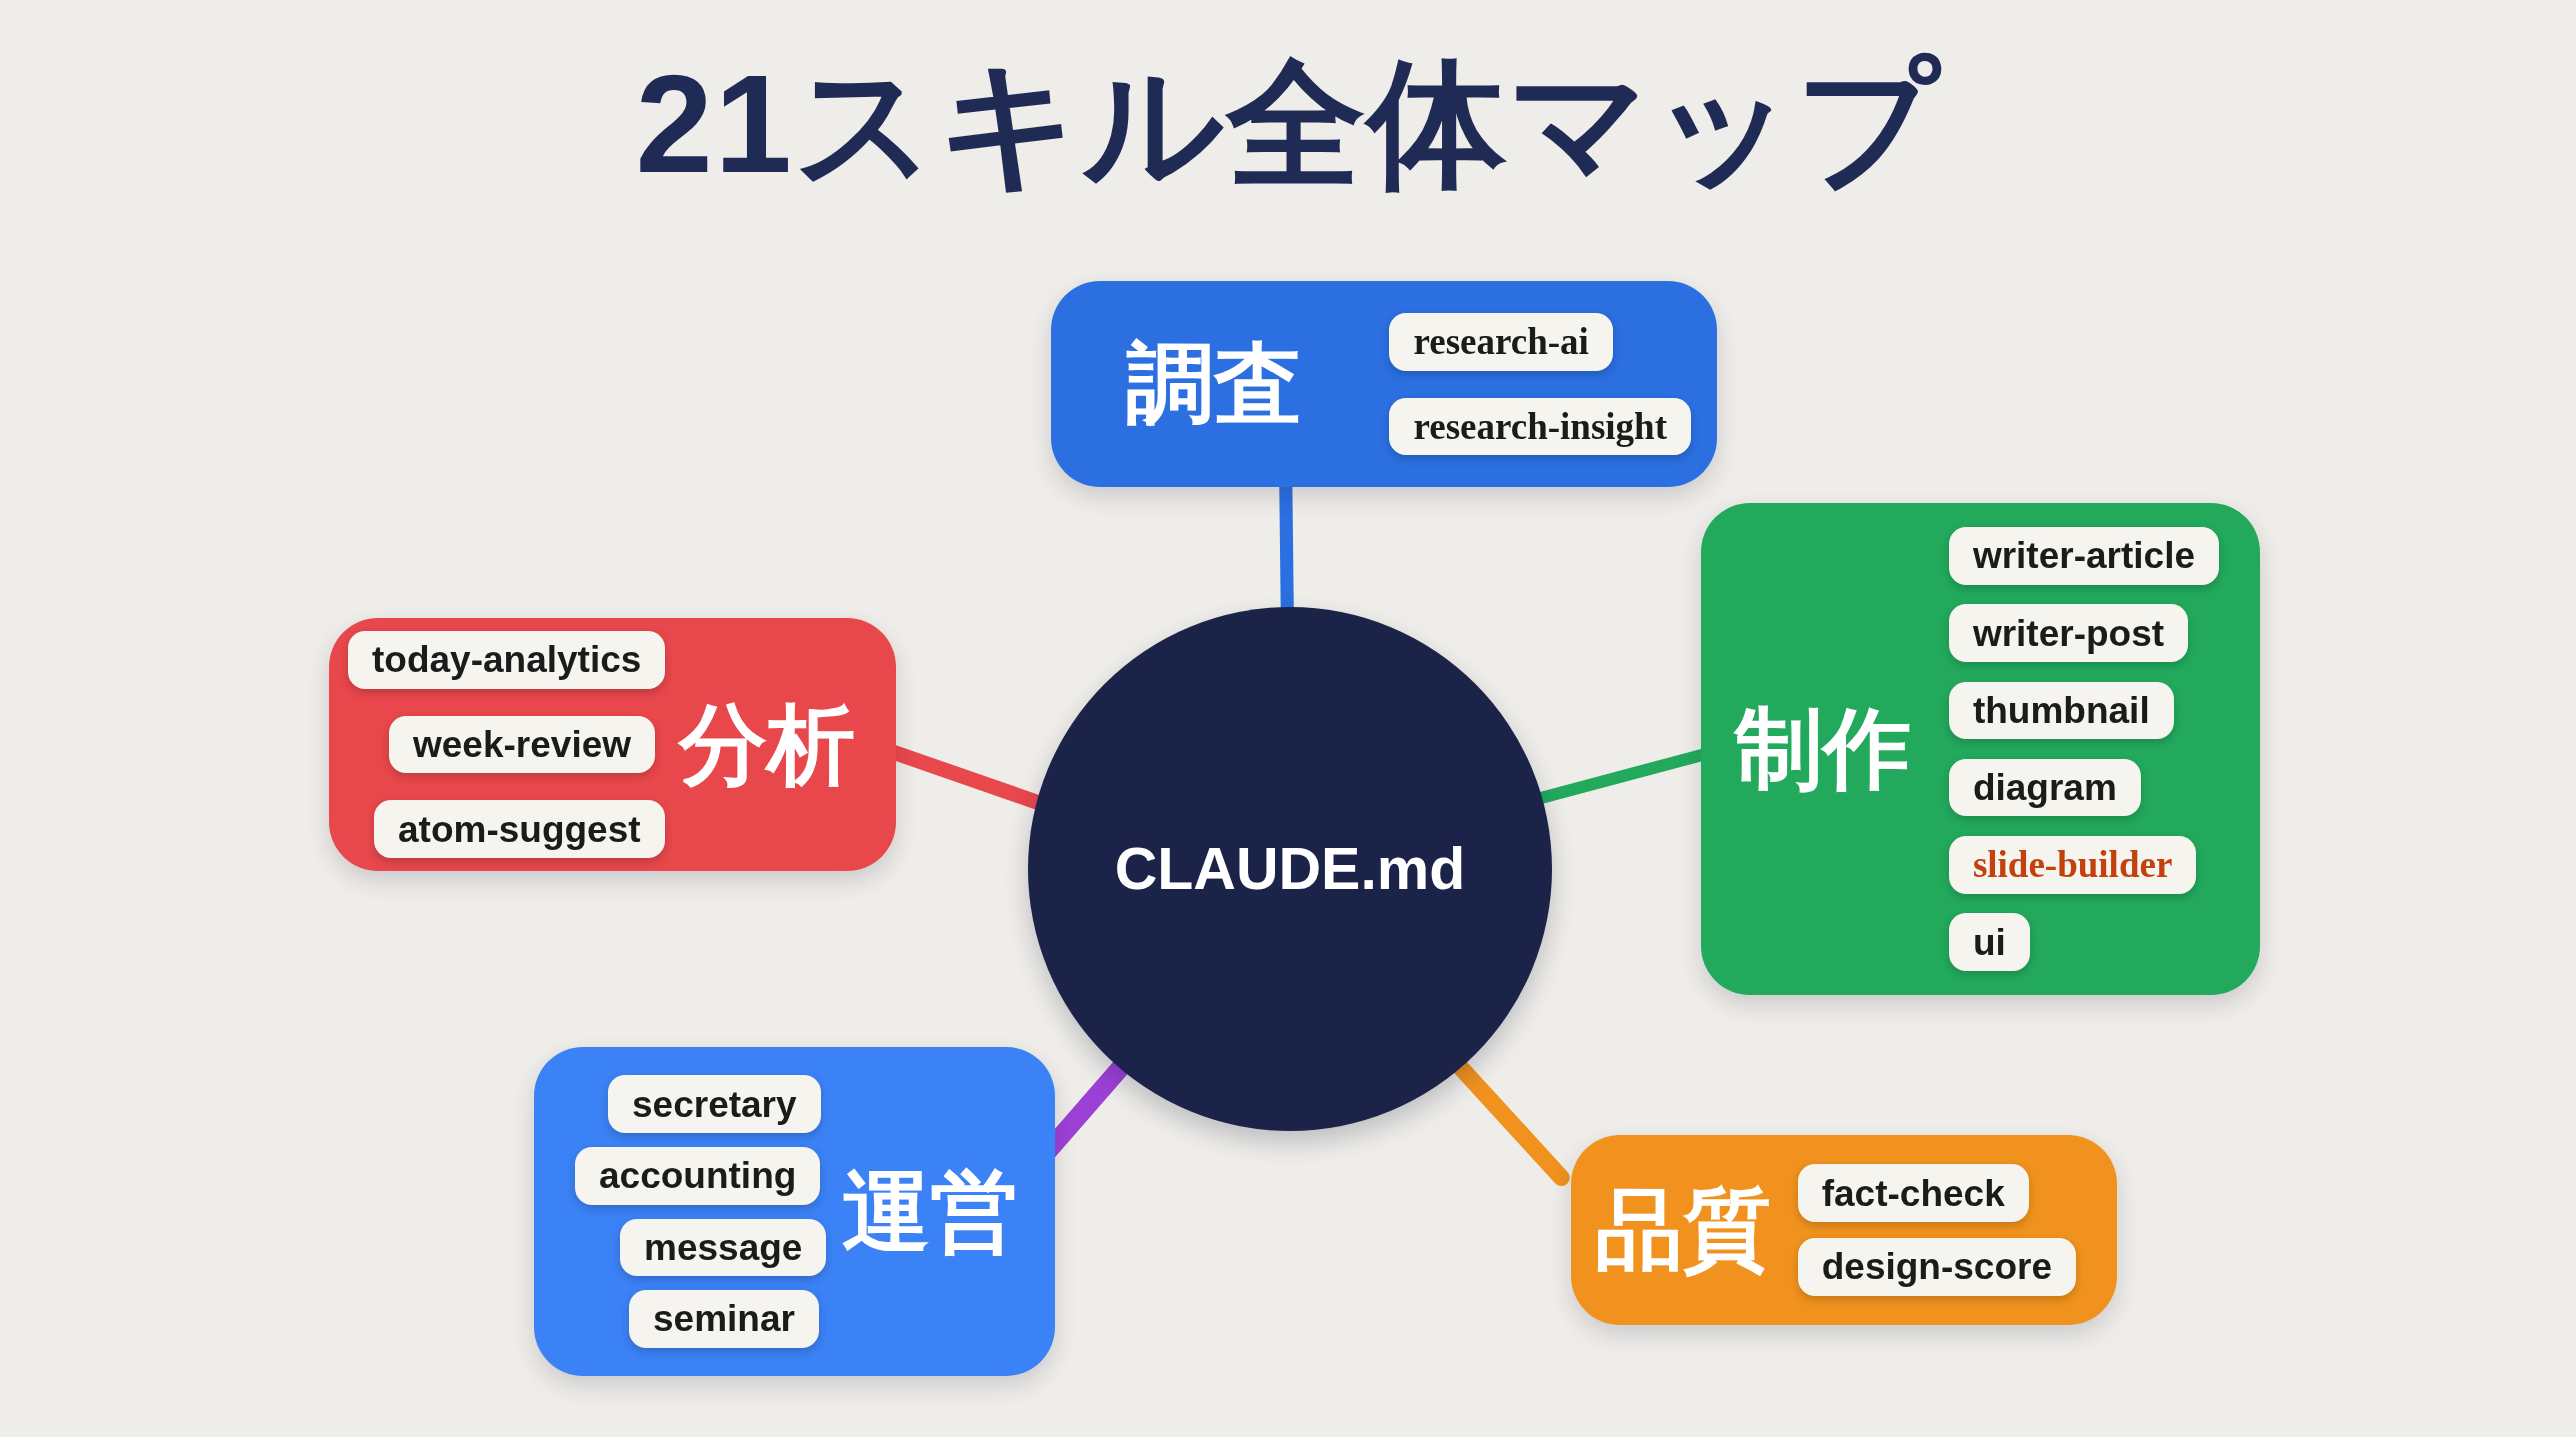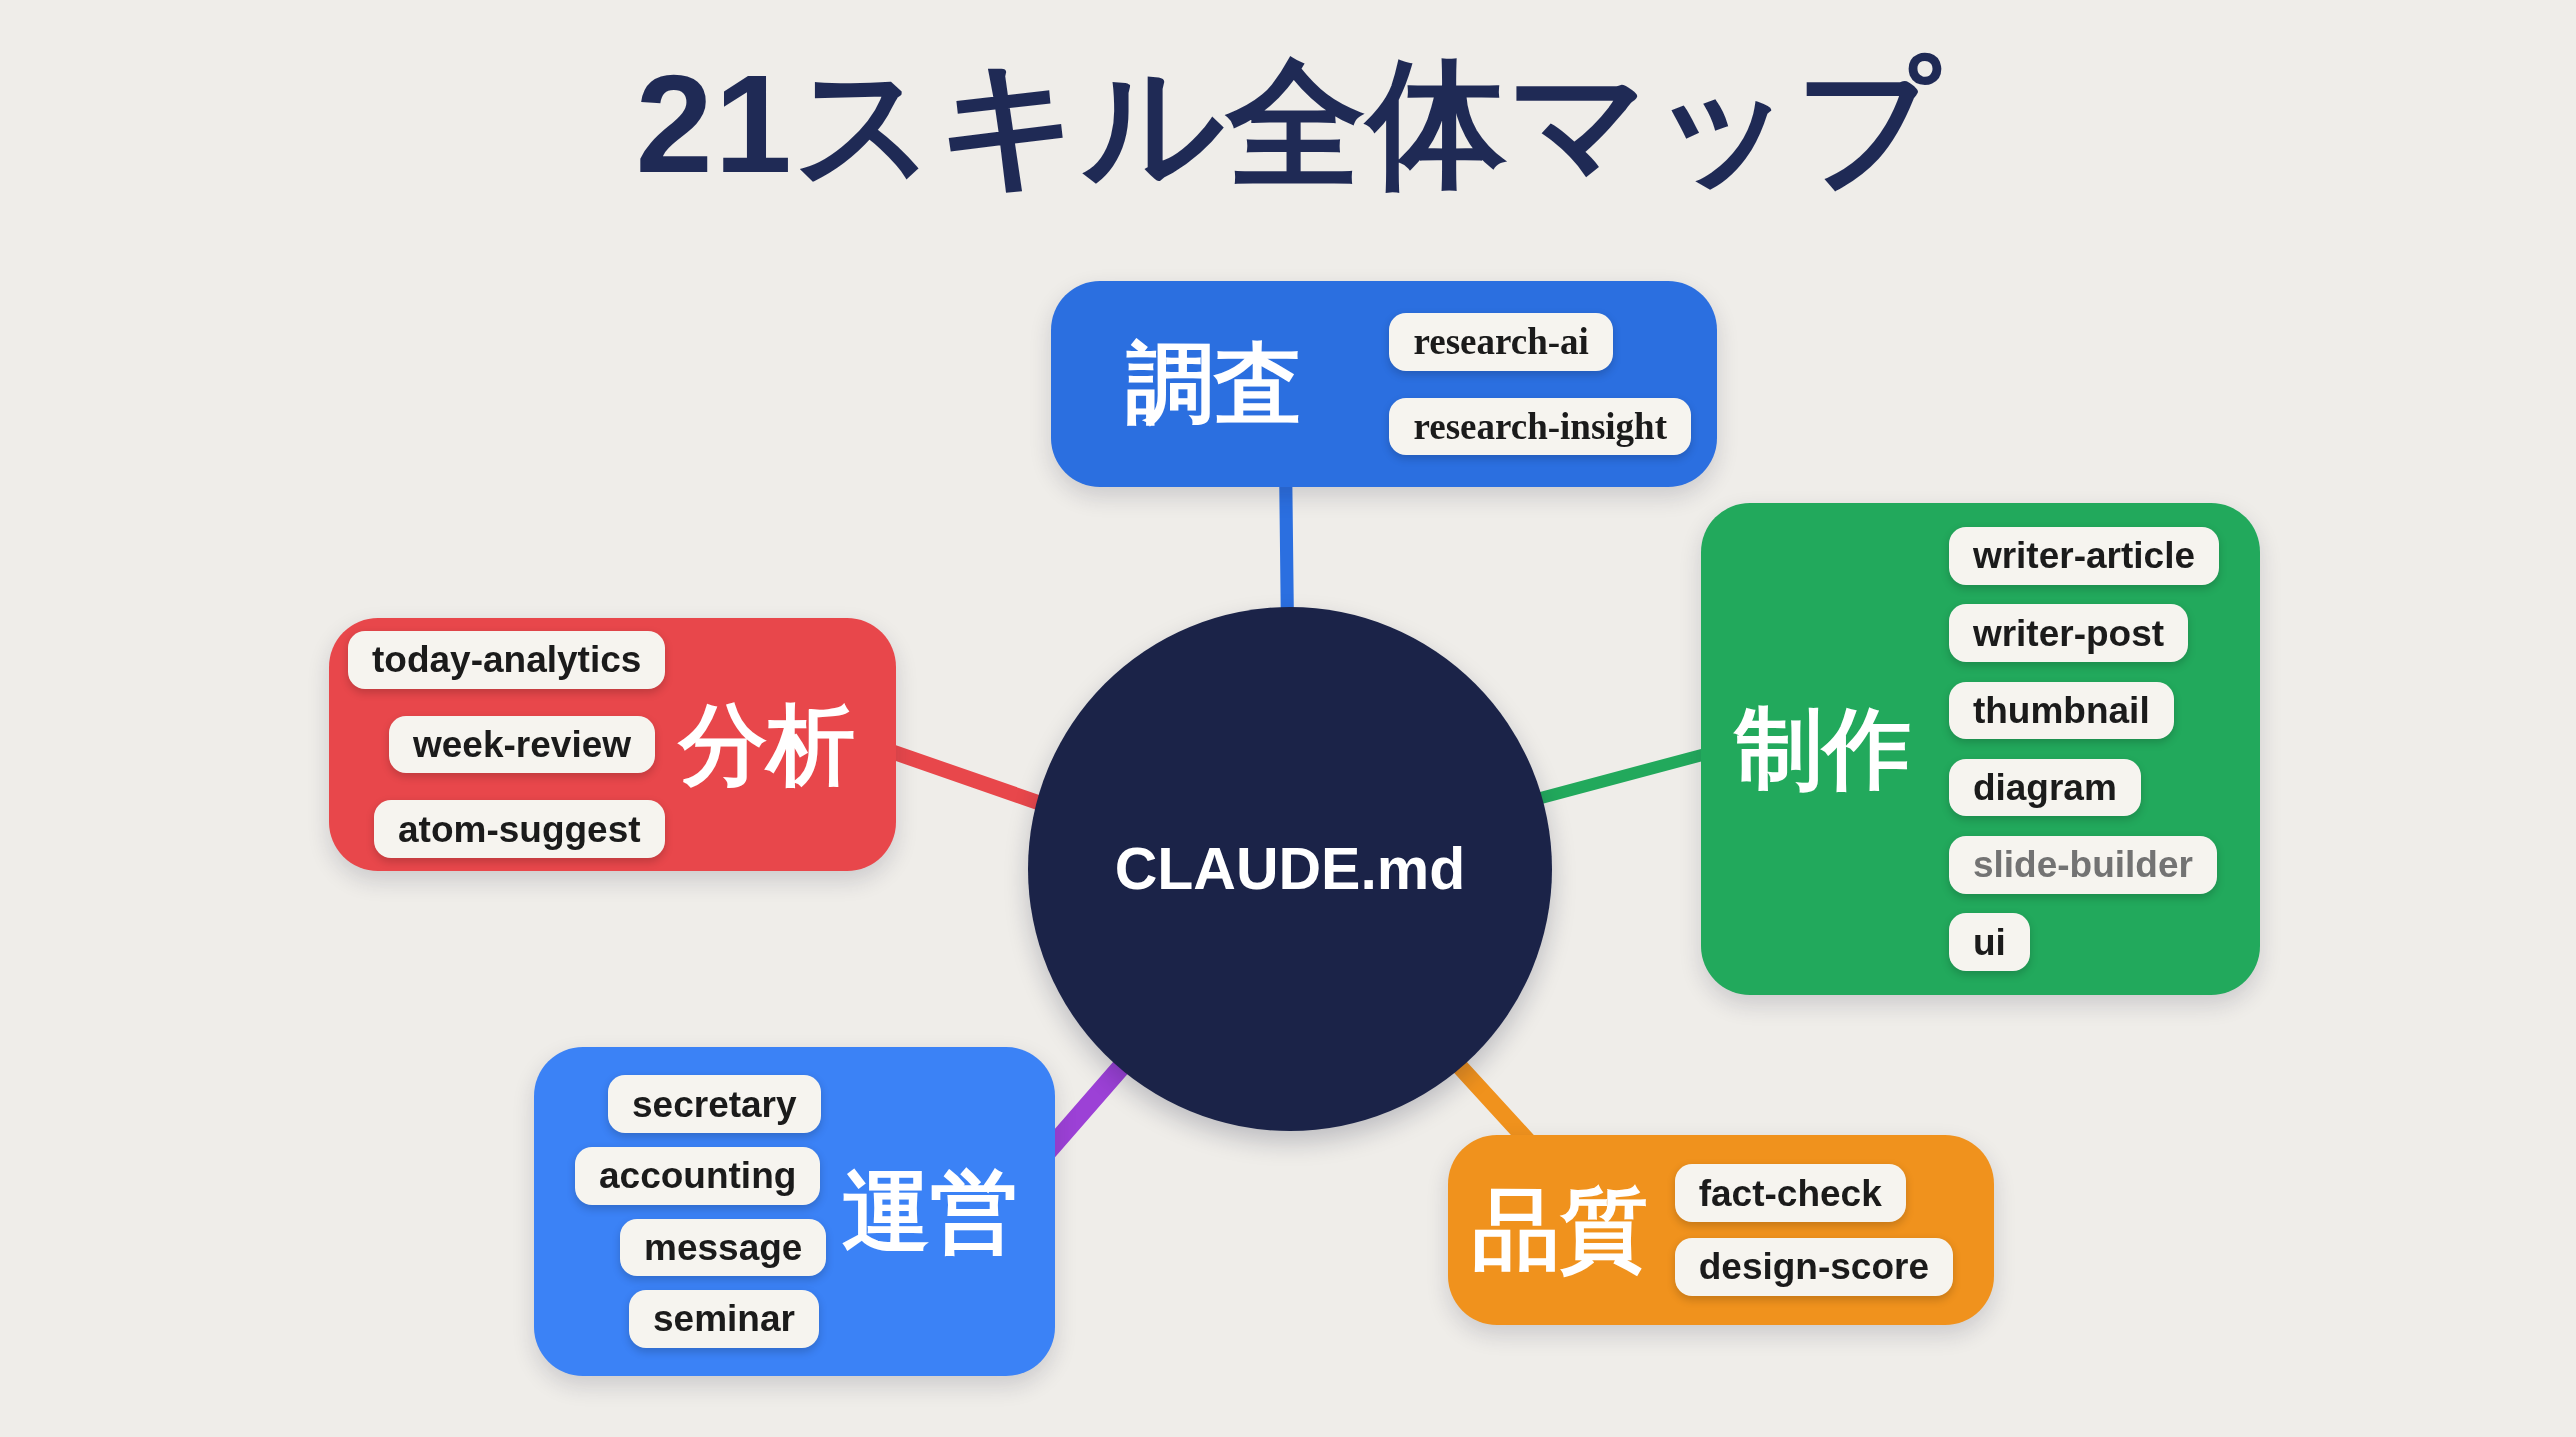--- a/index.html
+++ b/index.html
@@ -40,21 +40,21 @@
   #g-analysis .glabel{margin-left:auto;}
   
   #g-operations{left:534px;top:1047px;width:521px;height:329px;padding:0 37px 0 41px;}
   #g-operations .pills{gap:14px;}
   #g-operations .pill:nth-child(1){margin-left:33px;}
   #g-operations .pill:nth-child(2){margin-left:0;}
   #g-operations .pill:nth-child(3){margin-left:45px;}
   #g-operations .pill:nth-child(4){margin-left:54px;}
   #g-operations .glabel{margin-left:auto;}
   
-  #g-quality{left:1448px;top:1135px;width:546px;height:190px;padding:0 41px 0 24px;}
+  #g-quality{left:1571px;top:1135px;width:546px;height:190px;padding:0 41px 0 24px;}
   #g-quality .pills{margin-left:auto;gap:16px;}
   
   .center-node{
     position:absolute;left:1028px;top:607px;width:524px;height:524px;border-radius:50%;
     display:flex;align-items:center;justify-content:center;z-index:2;
     box-shadow:0 11.2px 24px rgba(20,25,55,0.22);
   }
   .center-node span{font-size:59px;font-weight:800;white-space:nowrap;}
 </style>
 </head>
@@ -80,21 +80,21 @@
       </div>
   </div>
 
   <div class="group" id="g-production" style="background-color: rgb(34, 169, 92);">
     <div class="glabel">制作</div>
     <div class="pills">
         <div class="pill" style="background-color: rgb(246, 244, 239); color: rgb(27, 27, 27);">writer-article</div>
         <div class="pill" style="background-color: rgb(246, 244, 239); color: rgb(27, 27, 27);">writer-post</div>
         <div class="pill" style="background-color: rgb(246, 244, 239); color: rgb(27, 27, 27);">thumbnail</div>
         <div class="pill" style="background-color: rgb(246, 244, 239); color: rgb(27, 27, 27);">diagram</div>
-        <div class="pill" style="background-color: rgb(246, 244, 239); color: #737373;">slide-builder</div>
+        <div class="pill" style="background-color: rgb(246, 244, 239); color: #c2410c; font-family: Liberation Serif, serif;">slide-builder</div>
         <div class="pill" style="background-color: rgb(246, 244, 239); color: rgb(27, 27, 27);">ui</div>
       </div>
   </div>
 
   <div class="group" id="g-analysis" style="background-color: rgb(232, 71, 75);">
     <div class="pills">
         <div class="pill" style="background-color: rgb(246, 244, 239); color: rgb(27, 27, 27);">today-analytics</div>
         <div class="pill" style="background-color: rgb(246, 244, 239); color: rgb(27, 27, 27);">week-review</div>
         <div class="pill" style="background-color: rgb(246, 244, 239); color: rgb(27, 27, 27);">atom-suggest</div>
       </div>

